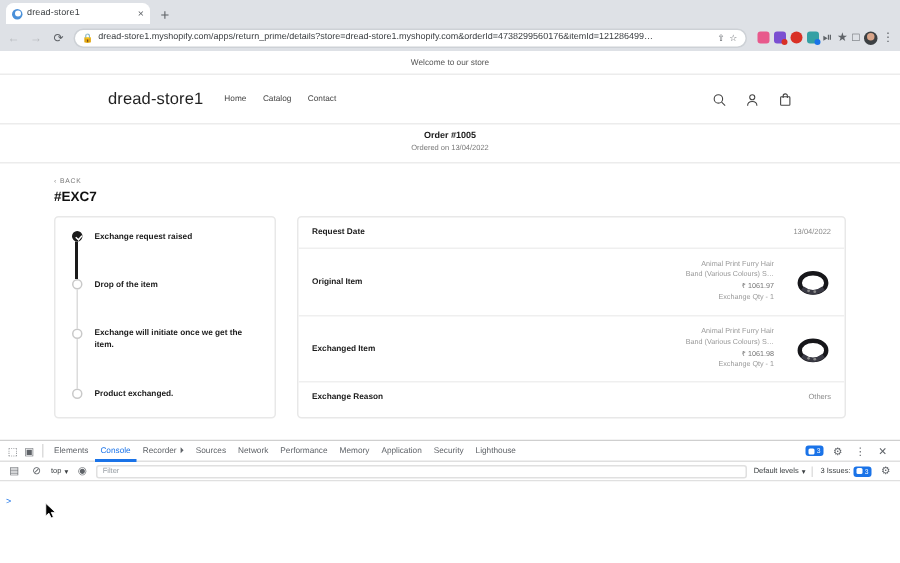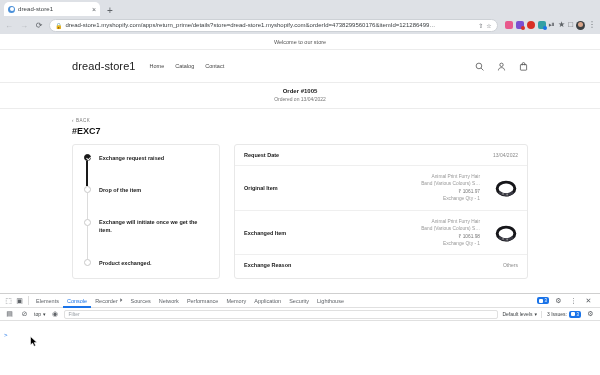--- a/index.html
+++ b/index.html
@@ -81,21 +81,21 @@
   .nav a { font-size: 5.5px; color: #444; text-decoration: none; }
   .hdr-icons { margin-left: auto; display: flex; gap: 13px; align-items: center; }
   .hico svg { display: block; }
 
   .order-bar {
     padding: 5px 0 6px; text-align: center; border-bottom: 1px solid #ececec;
   }
   .order-title { font-size: 6px; font-weight: bold; color: #1a1a1a; }
   .order-sub { font-size: 5px; color: #777; margin-top: 2px; }
 
-  .content { padding: 9px 72px 0; }
+  .content { padding: 9px 36px 0; }
   .back {
     font-size: 4.5px; color: #777; letter-spacing: .5px;
     display: flex; align-items: center; gap: 2px;
   }
   .exc-id { font-size: 9px; font-weight: bold; color: #111; margin-top: 3px; }
 
   .panels { display: flex; gap: 14px; margin-top: 8px; }
 
   
   .timeline-card {

